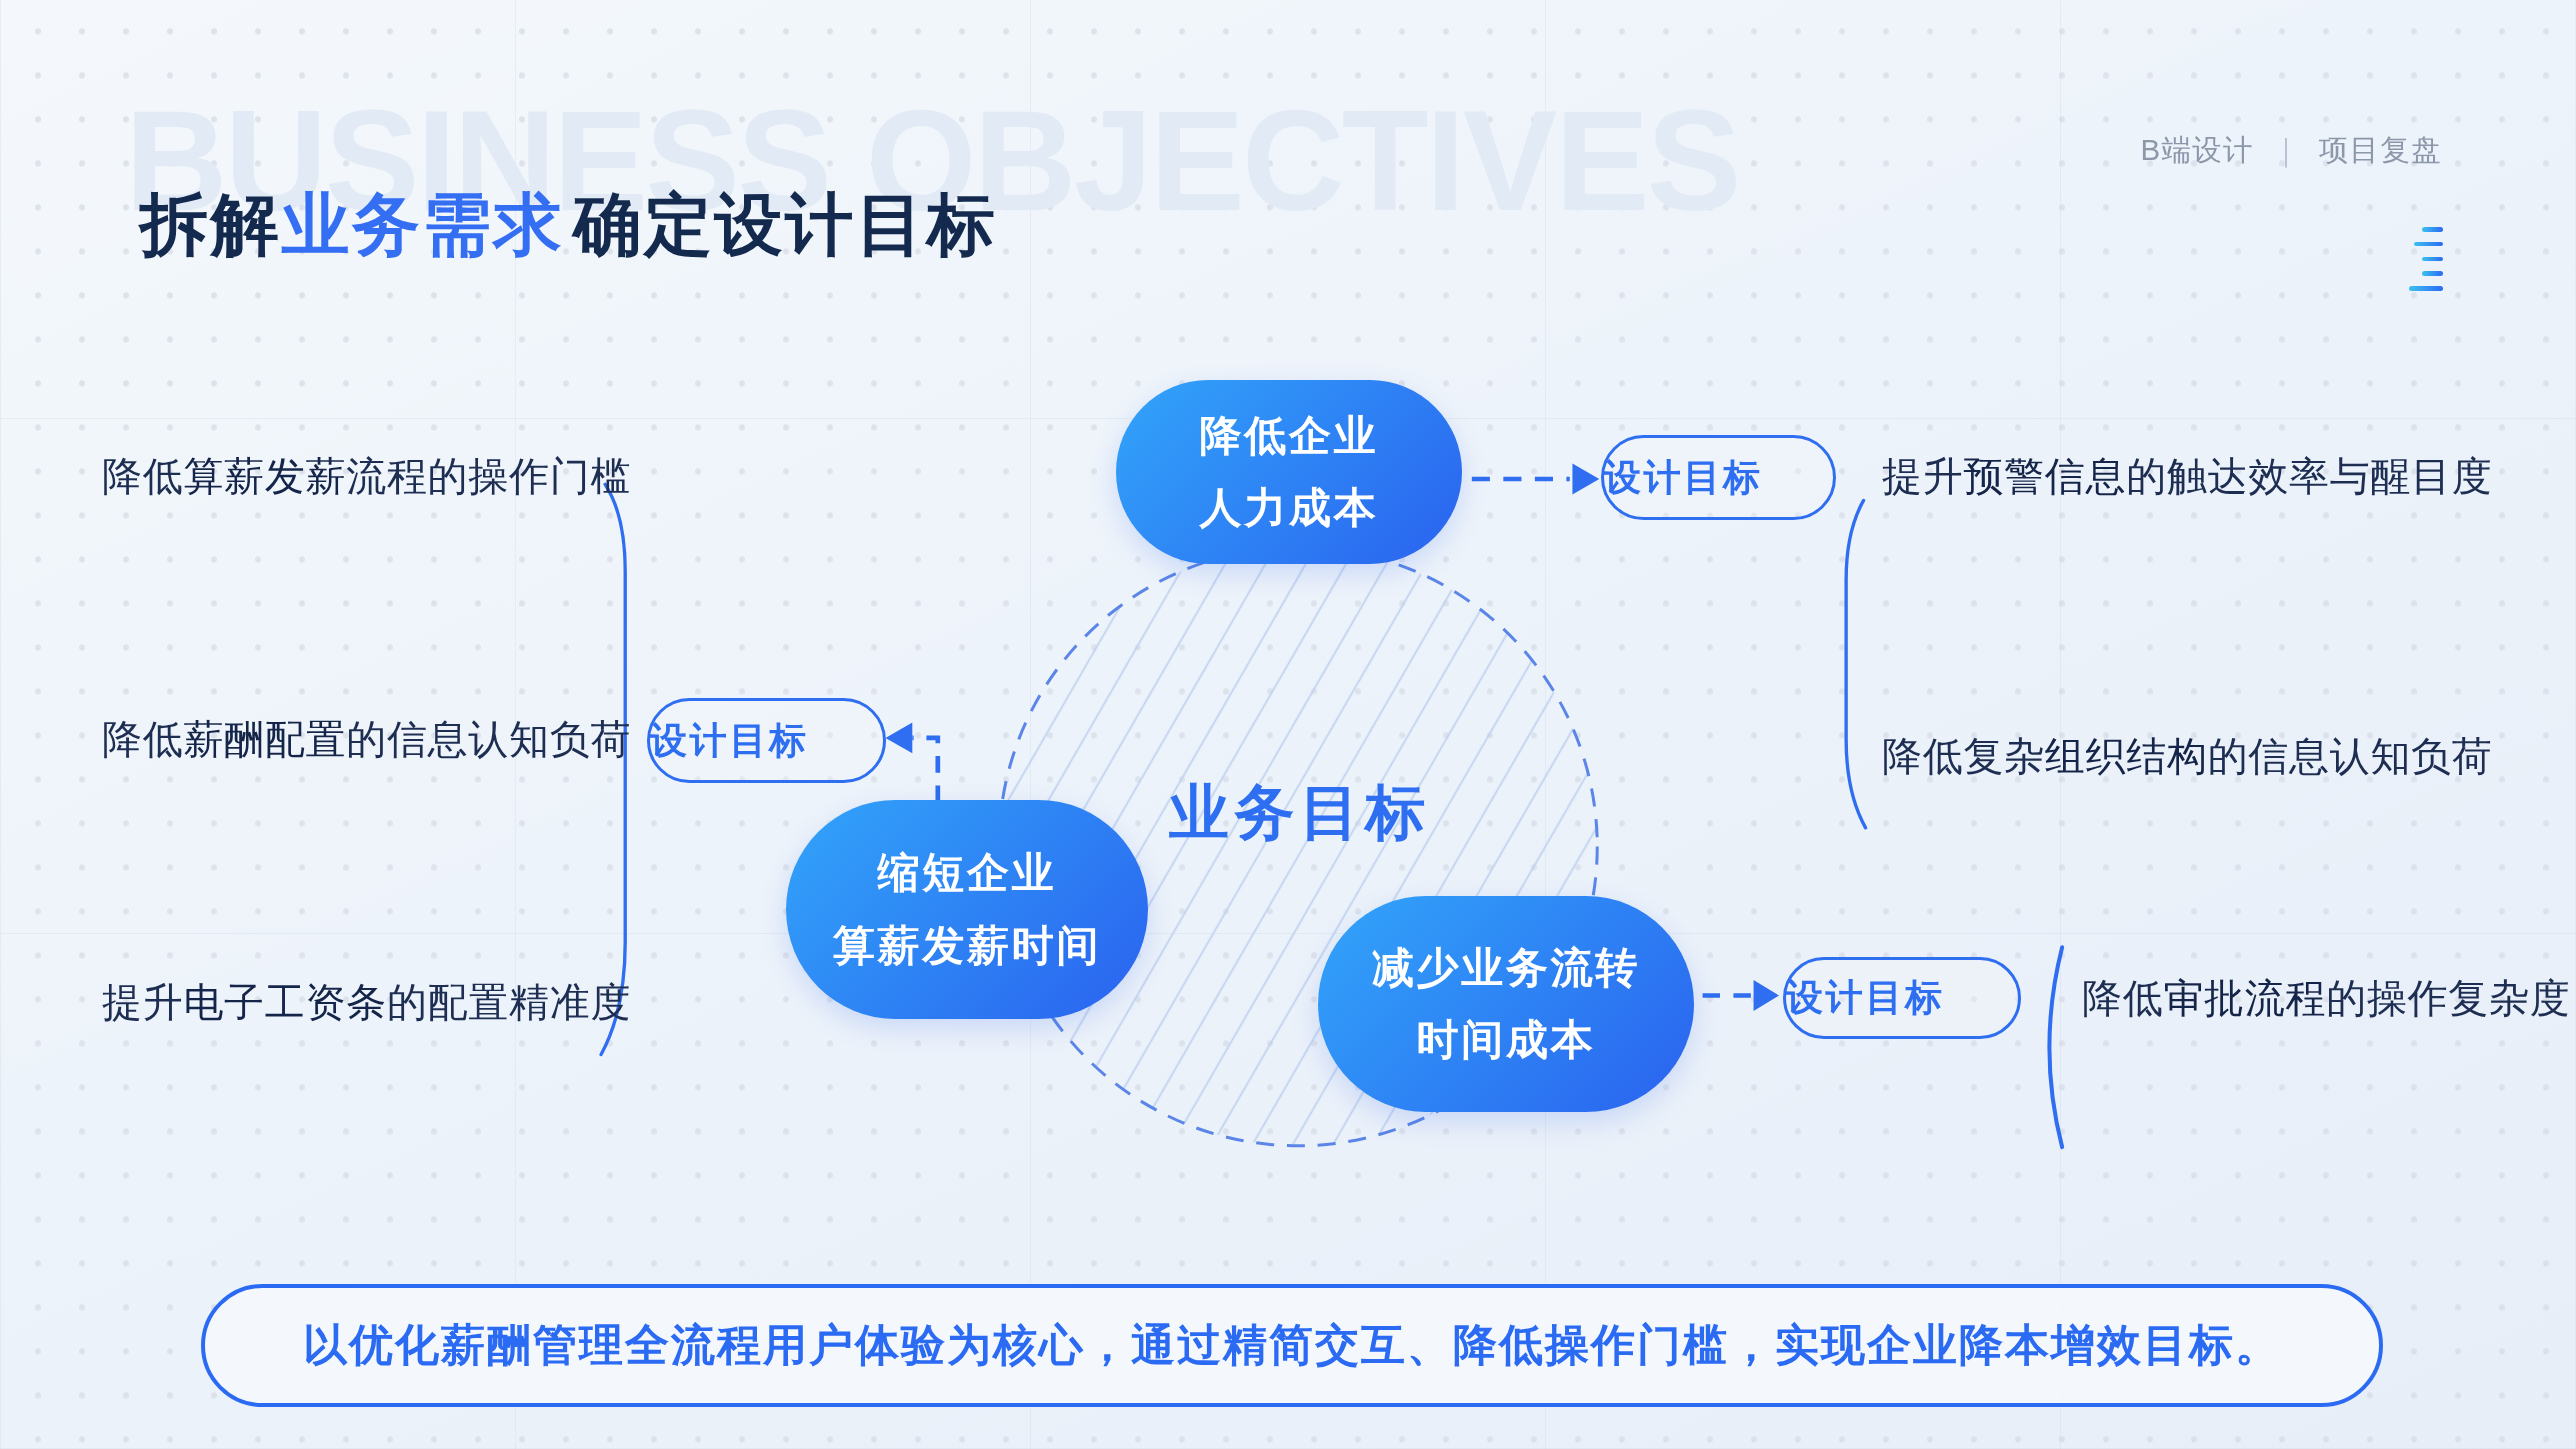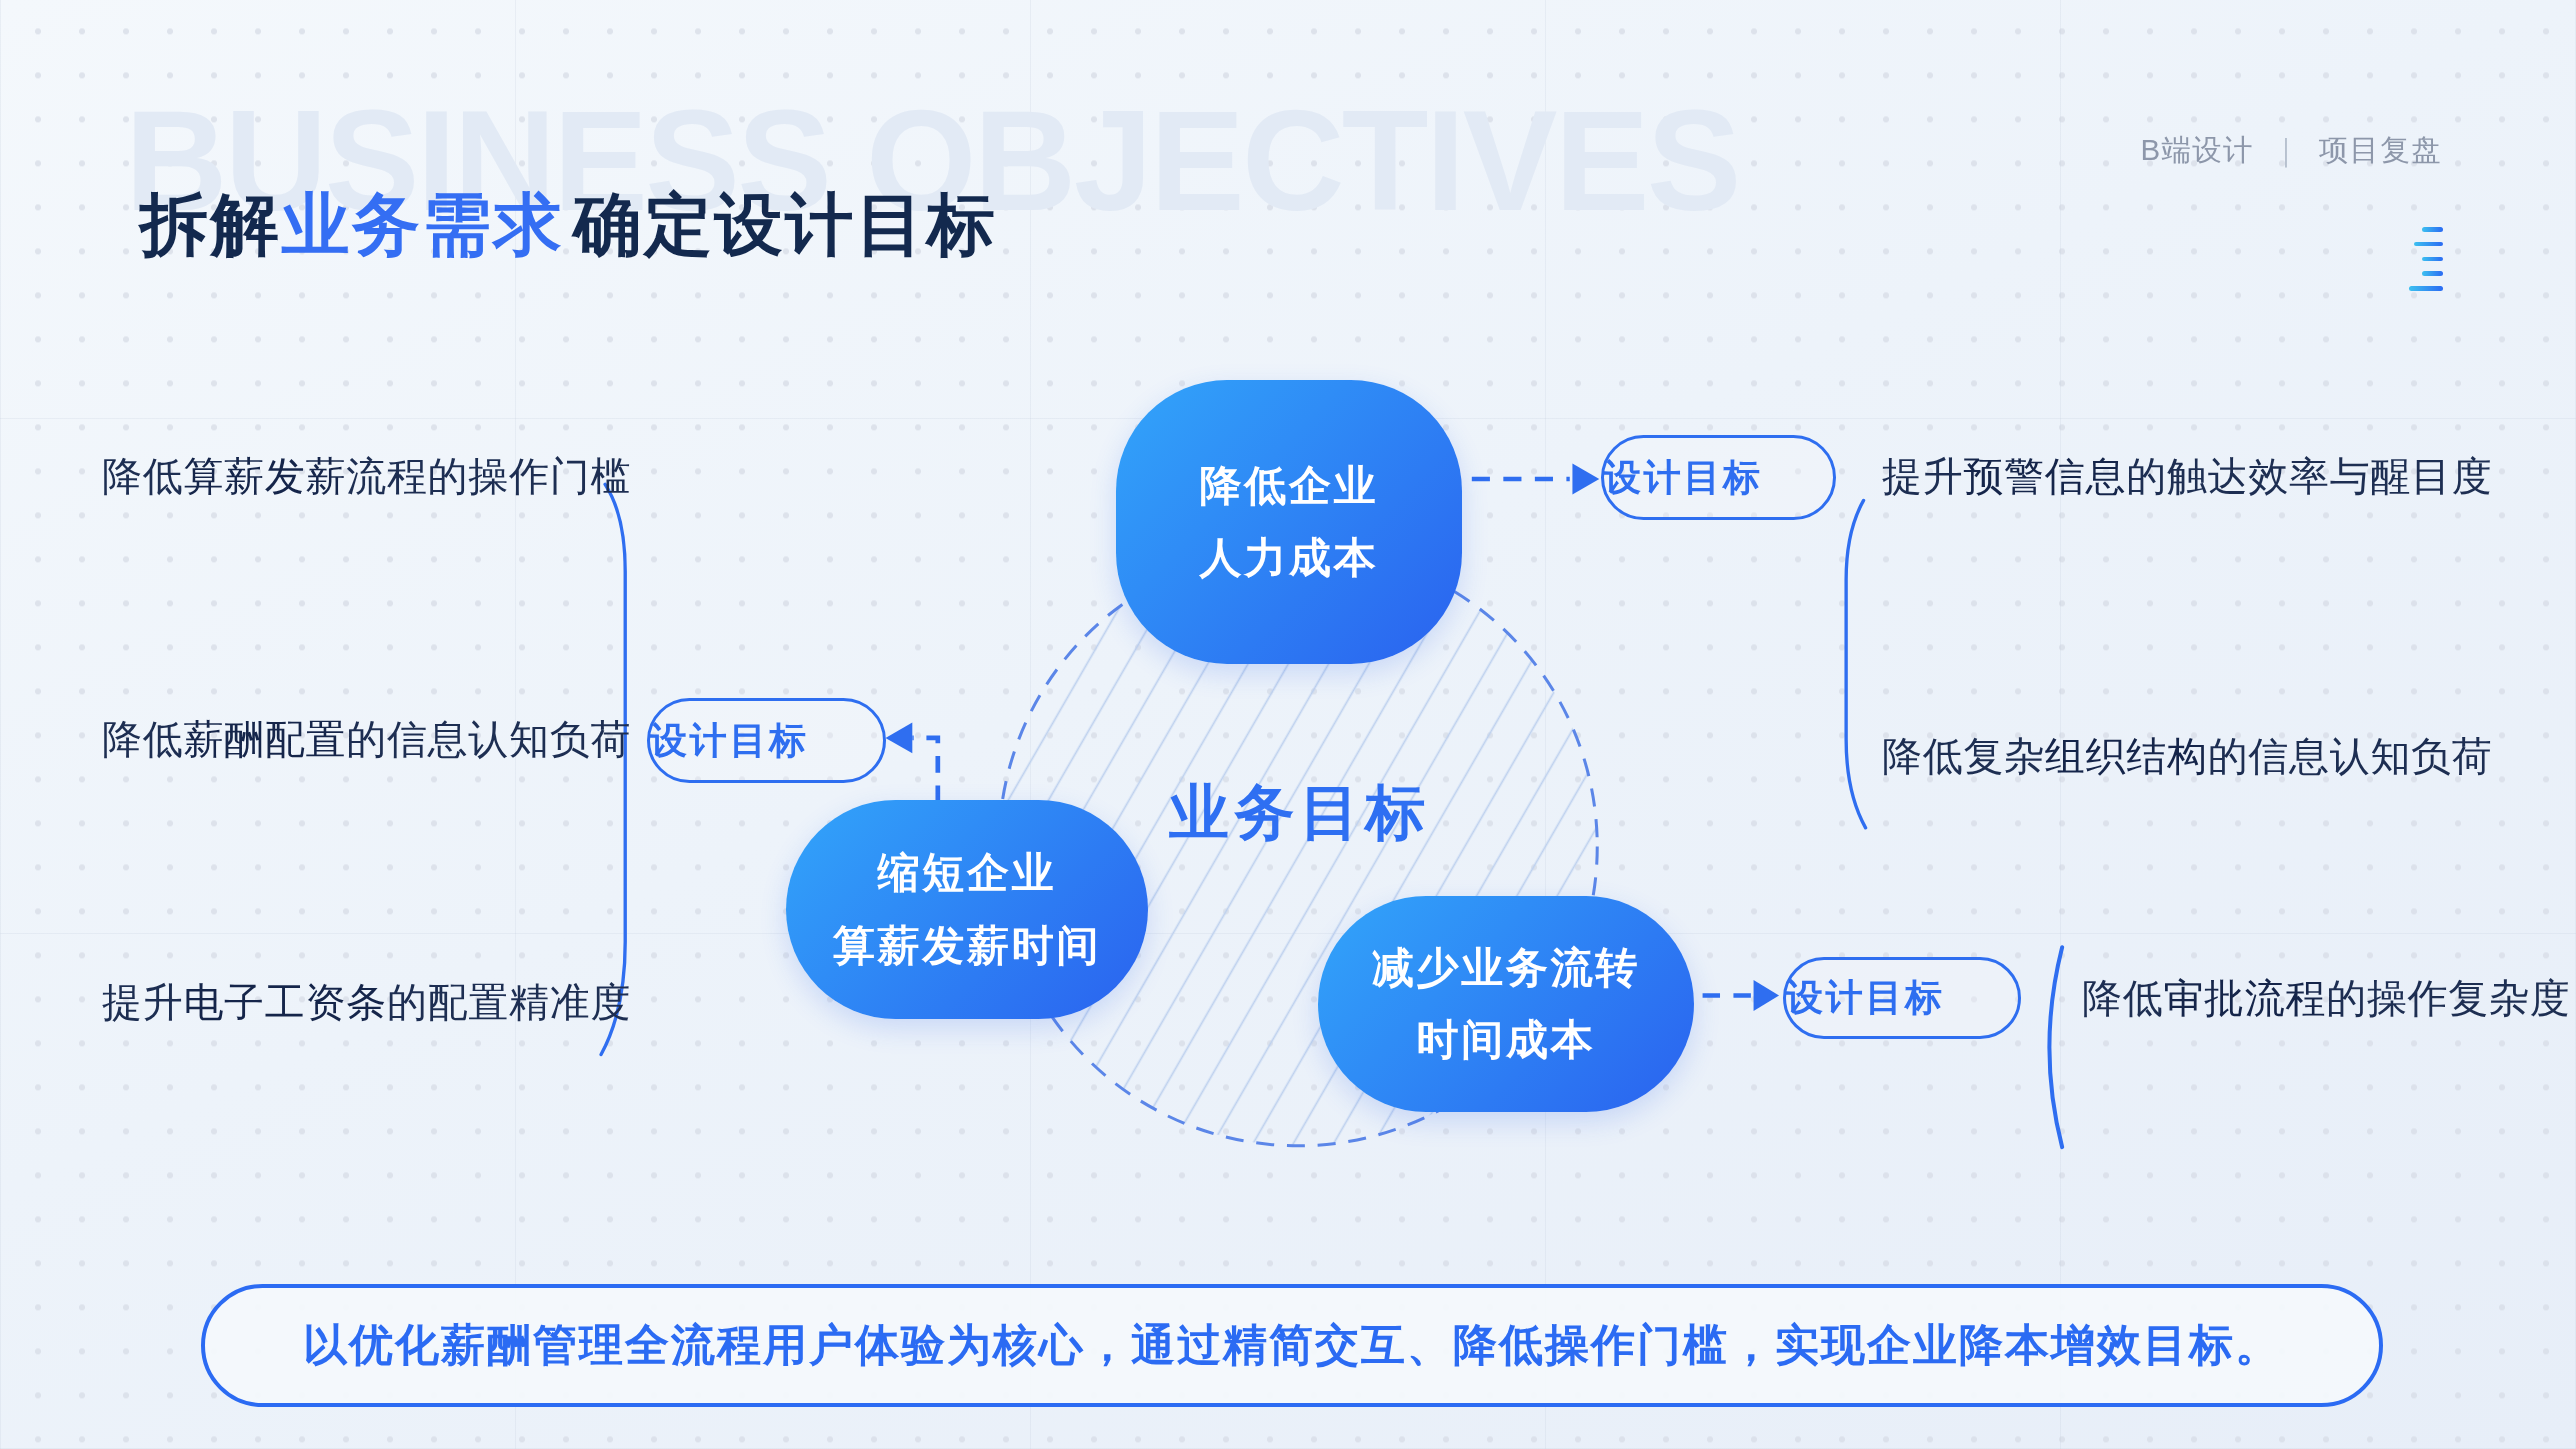--- a/index.html
+++ b/index.html
@@ -137,21 +137,21 @@
     </g>
 
     <g stroke="#2f6ef0" stroke-width="7" fill="none">
       <path d="M 1398 1196 L 1398 1100 L 1360 1100" stroke-dasharray="25 19"></path>
       <polygon points="1320,1100 1360,1077 1360,1123" fill="#2f6ef0" stroke="none"></polygon>
     </g>
   </svg>
 
   <div class="abs center-label" style="left:1169px;top:773px;">业务目标</div>
 
-  <div class="abs bubble" style="left:1116px;top:380px;width:346px;height:284px;">
+  <div class="abs bubble" style="left:1116px;top:380px;width:346px;height:184px;">
     <span>降低企业</span>
     <span>人力成本</span>
   </div>
   <div class="abs bubble" style="left:786px;top:800px;width:362px;height:219px;">
     <span>缩短企业</span>
     <span>算薪发薪时间</span>
   </div>
   <div class="abs bubble" style="left:1318px;top:896px;width:376px;height:216px;">
     <span>减少业务流转</span>
     <span>时间成本</span>

